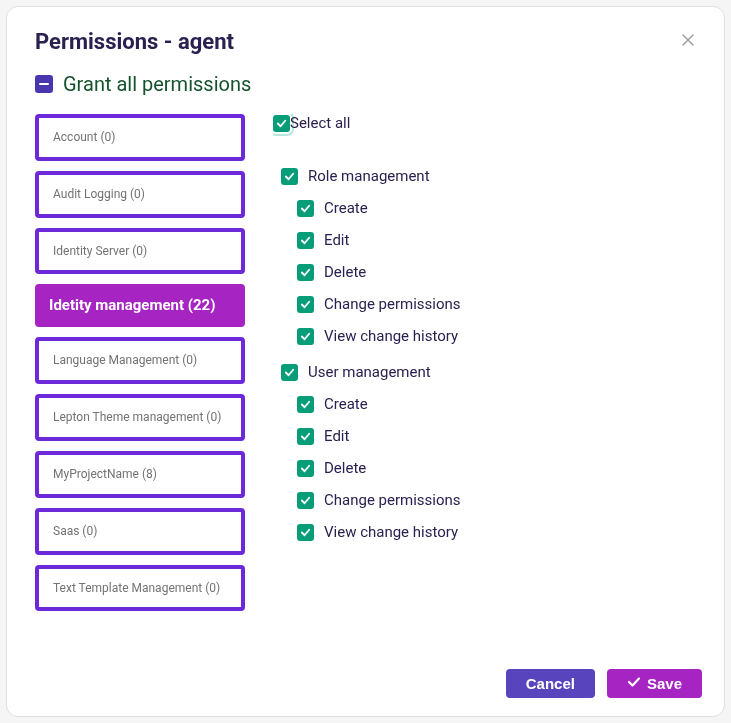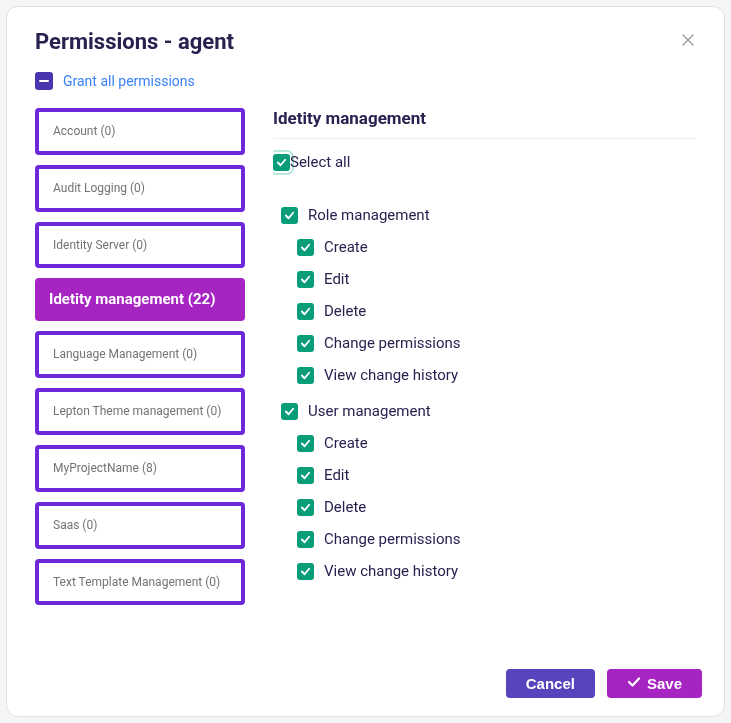--- a/index.html
+++ b/index.html
@@ -46,22 +46,22 @@
       display: flex;
       flex-direction: column;
     }
     .grant-all {
       display: flex;
       align-items: center;
       gap: 10px;
       margin-bottom: 18px;
     }
     .grant-all-label {
-      color: #3b82f6;
-      font-size: 14px;
+      color: #14532d;
+      font-size: 20px;
     }
     .cb-indeterminate {
       width: 18px;
       height: 18px;
       background: #4736ad;
       border-radius: 3px;
       display: flex;
       align-items: center;
       justify-content: center;
     }
@@ -211,21 +211,20 @@
           <div class="sidebar-item"><span>Identity Server (0)</span></div>
           <div class="sidebar-item active"><span>Idetity management (22)</span></div>
           <div class="sidebar-item"><span>Language Management (0)</span></div>
           <div class="sidebar-item"><span>Lepton Theme management (0)</span></div>
           <div class="sidebar-item"><span>MyProjectName (8)</span></div>
           <div class="sidebar-item"><span>Saas (0)</span></div>
           <div class="sidebar-item"><span>Text Template Management (0)</span></div>
         </div>
 
       <div class="perm-panel">
-        <div class="panel-title">Idetity management</div>
 
         <div class="select-all-row">
           <span class="cb-wrap">
             <span class="cb">
               <svg width="11" height="11" viewBox="0 0 12 12">
                   <path d="M2 6 L5 9 L10 3" stroke="#fff" stroke-width="2" fill="none" stroke-linecap="round" stroke-linejoin="round"></path>
                 </svg>
             </span>
           </span>
           <span class="perm-label">Select all</span>

